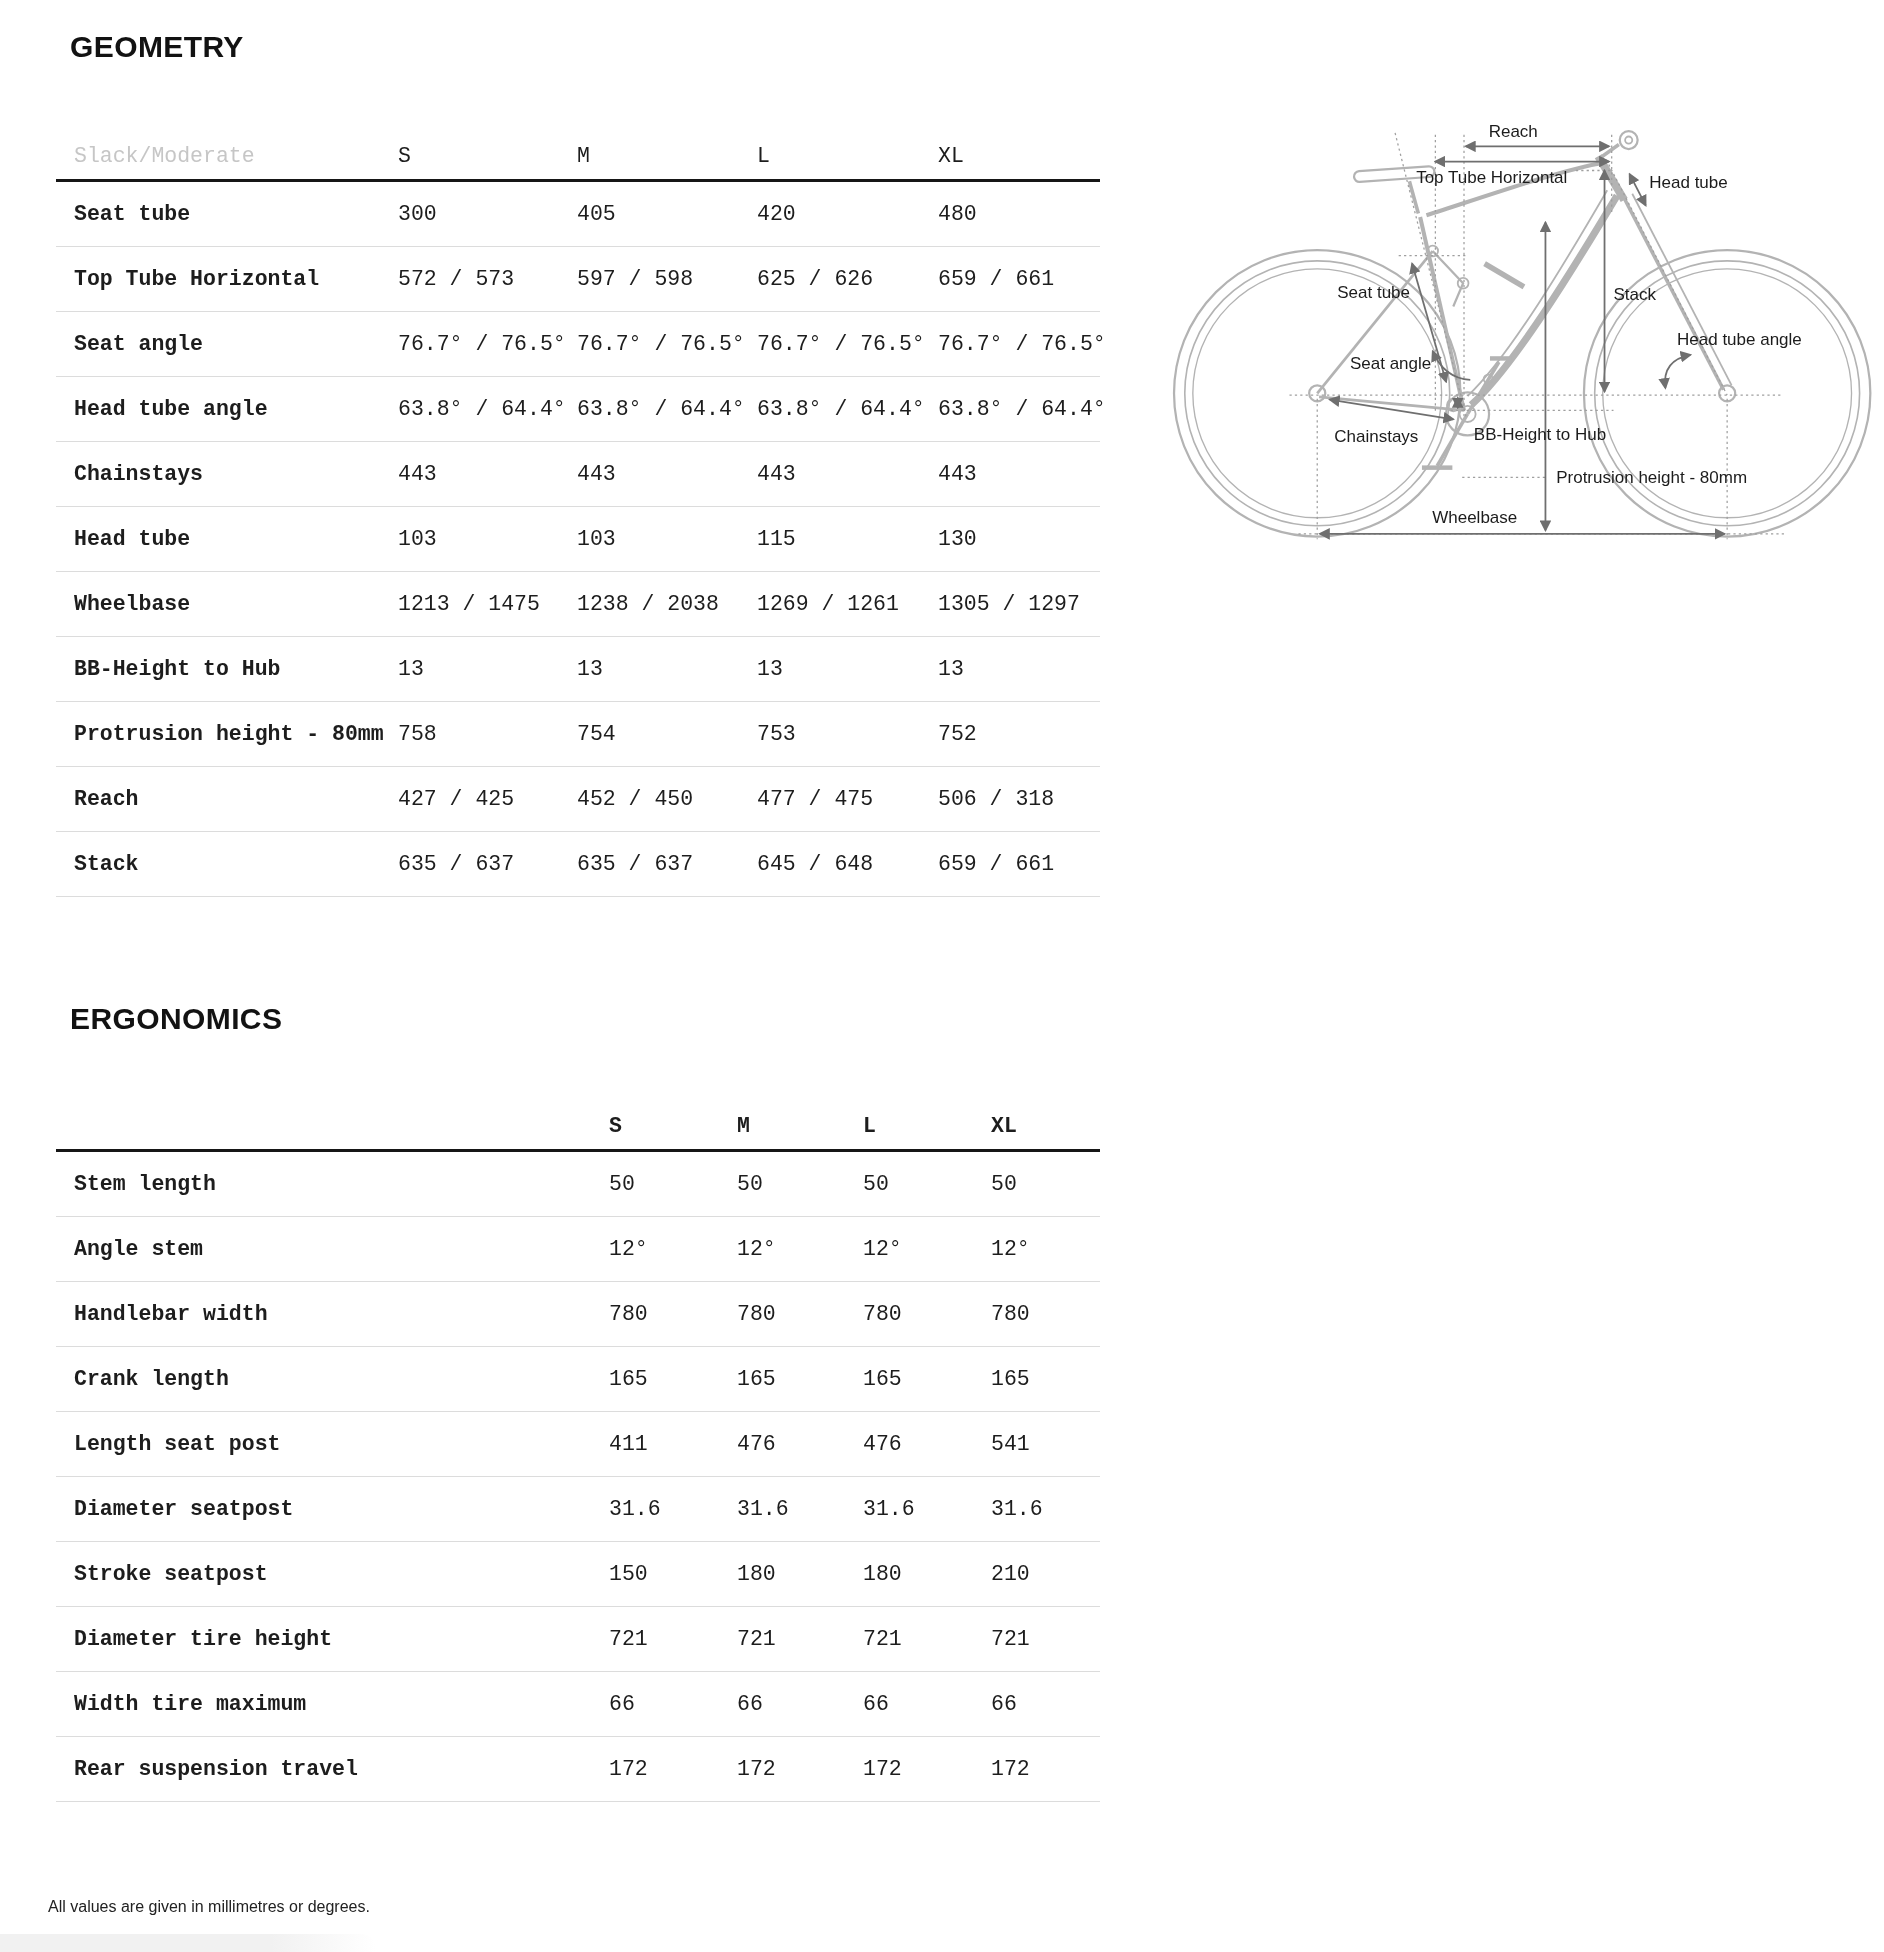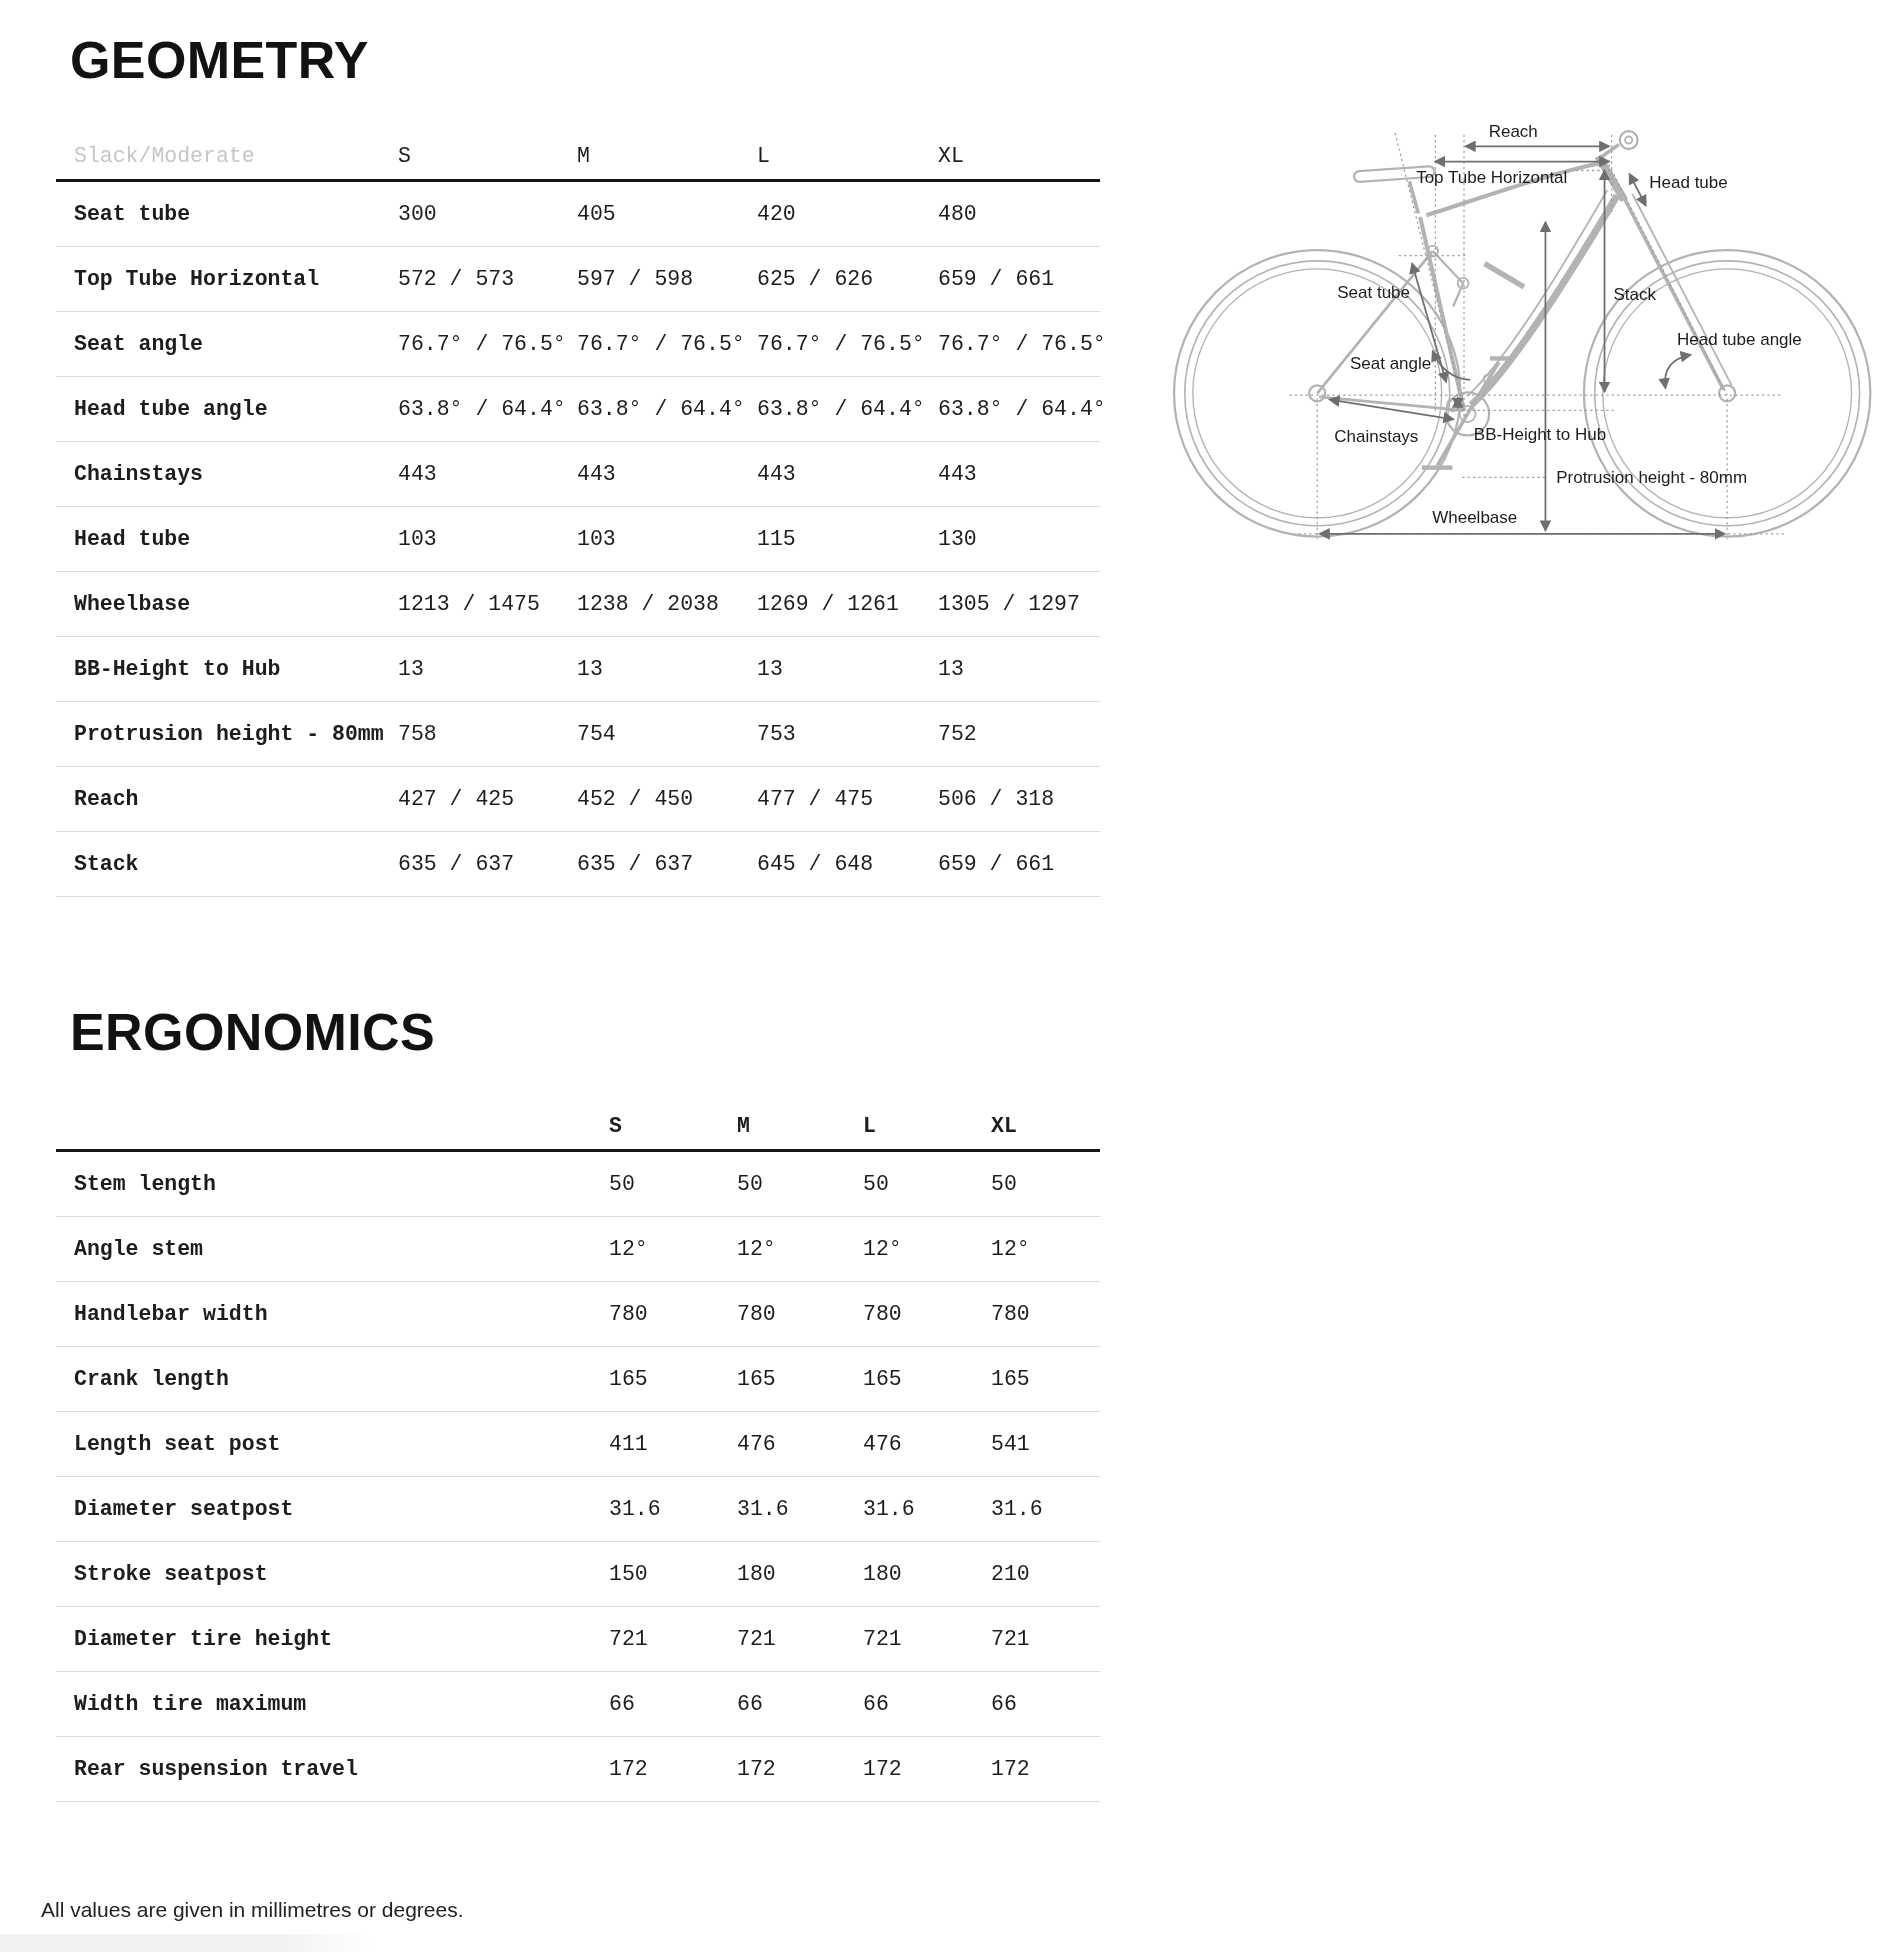--- a/index.html
+++ b/index.html
@@ -2,21 +2,21 @@
 <html style="font-size:14.3px"><head>
 <meta charset="utf-8">
 <style>
   * { margin:0; padding:0; box-sizing:border-box; }
   html,body { background:#ffffff; }
   body {
     width:1884px; height:1952px; position:relative; overflow:hidden;
     font-family:"Liberation Sans", sans-serif; color:#1d1d1d;
   }
   .section-title {
-    position:absolute; left:70px; font-size:52px; font-weight:bold;
+    position:absolute; left:70px; font-size:30px; font-weight:bold;
     letter-spacing:0.4px; color:#121212;
   }
   #geometry-title  { top:29.6px; }
   #ergonomics-title{ top:1002px; }
 
   .spec-table { position:absolute; left:56px; width:1044px;font-family:Liberation Mono, monospace; }
   #geometry-table  { top:133px; }
   #ergonomics-table{ top:1103px; }
 
   .thead { position:relative; height:49px; border-bottom:3.6px solid #161616; }
@@ -28,21 +28,21 @@
   .row-label { left:18px; font-weight:bold; }
   .note { left:18px; color:#c6c6c6; }
   .thead .cell { font-size:21.5px; }
   #ergonomics-table .thead .cell { font-weight:bold; }
   
   .g0{left:342px} .g1{left:521px} .g2{left:701px} .g3{left:882px}
   
   .e0{left:553px} .e1{left:681px} .e2{left:807px} .e3{left:935px}
 
   #footer-note {
-    position:absolute; left:41px; top:1898px; font-size:21px; color:#222;
+    position:absolute; left:48px; top:1898px; font-size:16px; color:#222;
   }
   #bottom-strip {
     position:absolute; left:0; top:1934px; width:376px; height:18px;
     background:linear-gradient(90deg,#f1f1f1 0%,#f1f1f1 72%,rgba(241,241,241,0) 100%);
     border-top-right-radius:14.3px;
   }
   #diagram { position:absolute; left:1155px; top:81px; width:729px; height:537px; }
   #diagram svg { width:100%; height:100%; display:block; }
   .dia-label { font-family:"Liberation Sans", sans-serif; font-size:19px; fill:#1c1c1c; }
 </style>

